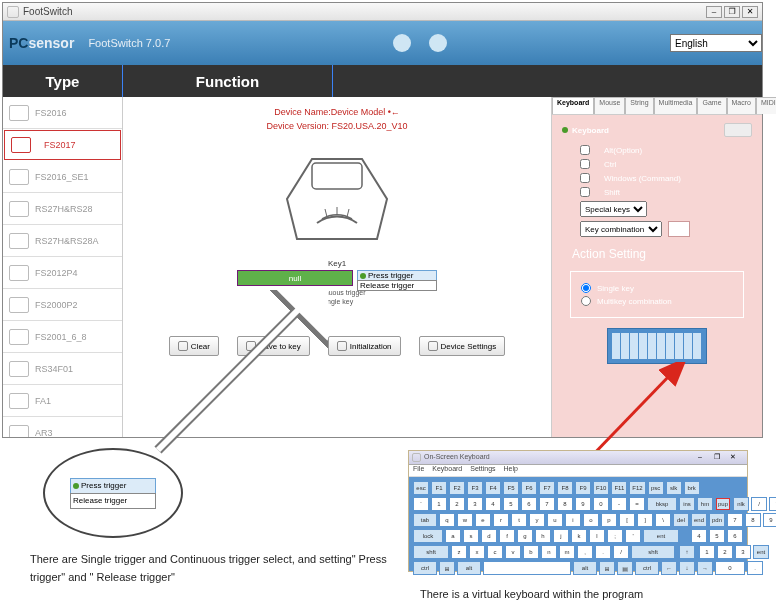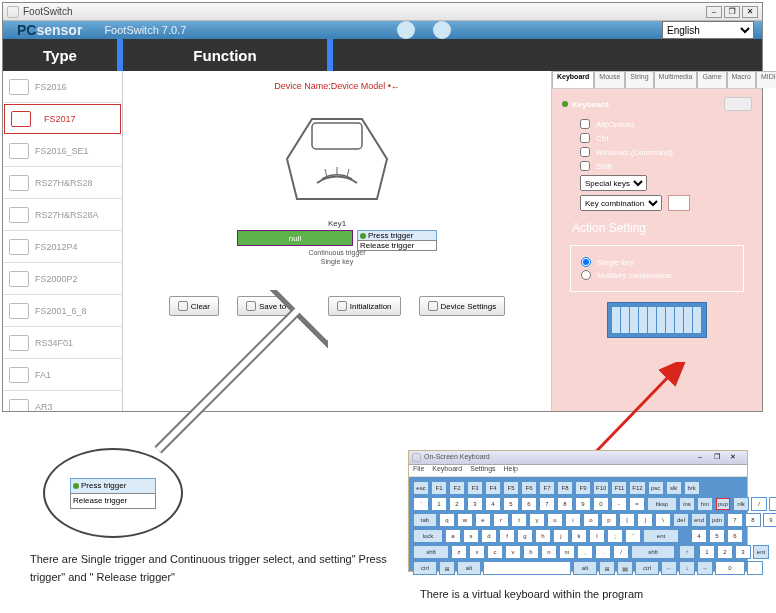--- a/index.html
+++ b/index.html
@@ -4,30 +4,30 @@
 <style>
   * { box-sizing: border-box; margin: 0; padding: 0; font-family: Arial, sans-serif; }
   body { width: 776px; height: 613px; background: #fff; position: relative; font-size: 10px; overflow: hidden; }
 
   .window { border: 1px solid #888; width: 761px; margin: 2px; background:#fff; position: relative; }
   .titlebar { height: 18px; background: linear-gradient(#f8f8f8,#e4e4e4); display:flex; align-items:center; justify-content:space-between; border-bottom:1px solid #bbb; padding:0 4px; }
   .titlebar .tleft { display:flex; gap:4px; align-items:center; color:#444; font-size:10px;}
   .titlebar .tbtns { display:flex; gap:2px;}
   .titlebar .tbtn { width:16px; height:12px; border:1px solid #999; background:#eee; font-size:8px; display:flex;align-items:center;justify-content:center;}
 
-  .bluebar { height: 18px; background: linear-gradient(#6aa9d6,#3b7fb5); display:flex; align-items:center; padding:0 8px; color:#fff; gap:16px;}
+  .bluebar { height: 44px; background: linear-gradient(#6aa9d6,#3b7fb5); display:flex; align-items:center; padding:0 0; color:#fff; gap:8px;}
   .brand { font-weight:bold; font-size:14px; color:#0b3a5b; background:none; padding:0 6px;}
   .brand span.light { color:#e6eef5; }
   .app-title { color:#e6eef5; font-size:11px;}
   .blue-mid { flex:1; display:flex; justify-content:center; gap:18px;}
   .blue-icon { width:18px; height:18px; border-radius:50%; background:#cfe6f4; display:inline-block;}
   .lang-sel { background:#fff; color:#000; font-size:10px; height:18px; width:92px;}
 
   .header-row { display:flex; height:32px; background:#333; color:#fff; }
-  .header-cell { display:flex; align-items:center; justify-content:center; font-weight:bold; font-size:15px; border-right:6px solid #3b82f6;}
+  .header-cell { display:flex; align-items:center; justify-content:center; font-weight:bold; font-size:15px; border-right:1px solid #3b82f6;}
   .hc-type { width:120px;}
   .hc-intro { flex:1;}
   .hc-func { width:210px;}
 
   .body-row { display:flex; height:340px; background:#eee;}
   .sidebar { width:120px; background:#fff; border-right:1px solid #ccc; overflow:hidden;}
   .sb-item { height:32px; border-bottom:1px solid #ddd; display:flex; align-items:center; gap:6px; padding:0 6px; color:#999; font-size:9px; cursor:pointer;}
   .sb-item.sel { color:#c33; border:1px solid #c33; margin:1px; height:30px; border-bottom:1px solid #c33;gap:13px;}
   .sb-icon { width:20px; height:16px; border:1px solid #bbb; border-radius:2px; display:inline-block;}
   .sb-item.sel .sb-icon { border-color:#c33;}
@@ -52,21 +52,21 @@
 
   .funcpanel { width:210px; background:#f7d6d4; position:relative; }
   .tabrow { display:flex; background:#fff; height:18px; border-bottom:1px solid #ccc;}
   .tab { border:1px solid #bbb; border-bottom:none; padding:1px 4px; font-size:7px; color:#666; background:#f6f6f6; cursor:pointer; white-space:nowrap;}
   .tab.act { background:#fff; color:#000; font-weight:bold;}
   .func-body { padding:8px 10px; font-size:8px; color:#fff;}
   .kbhdr { display:flex; align-items:center; justify-content:space-between; margin-bottom:8px;}
   .kbhdr-left { display:flex; gap:4px; align-items:center;}
   .kb-lbl { font-weight:bold; color:#fff;}
   .kb-ic { width:28px; height:14px; background:#eee; border:1px solid #ccc; border-radius:2px;}
-  .chk { display:flex; gap:6px; align-items:center; color:#fff; margin:4px 0 4px 18px; font-size:8px;}
+  .chk { display:flex; gap:14px; align-items:center; color:#fff; margin:4px 0 4px 18px; font-size:8px;}
   .chk input { width:10px; height:10px;}
   .sel-row { margin:4px 0 4px 18px;}
   .sel-row select { font-size:8px; height:16px;}
   .combo-row { display:flex; gap:6px; align-items:center; margin:4px 0 0 18px;}
   .combo-row select { font-size:8px; height:16px;}
   .minibtn { width:22px; height:16px; border:1px solid #c99; background:#fff; font-size:9px; display:flex;align-items:center;justify-content:center; cursor:pointer;}
   .action-box { border:1px solid #fff; margin:10px 8px; padding:8px 10px;}
   .action-title { font-size:12px; color:#fff; margin:10px 0 0 10px;}
   .rad { display:flex; gap:6px; align-items:center; color:#fff; margin:3px 0; font-size:8px;}
   .rad input { width:10px; height:10px;}
@@ -176,20 +176,21 @@
         </div>
       <div class="sb-item">
           <span class="sb-icon"></span>
           <span>AR3</span>
         </div>
     </div>
 
     <div class="center">
       <div class="dev-info">
         <div><span>Device Name:Device Model</span> <span style="color:#c22521;font-weight:bold">•←</span></div>
+        <div>Device Version:  FS20.USA.20_V10</div>
       </div>
       <div class="dev-img">
         <svg viewBox="0 0 140 110">
           <polygon points="30,100 110,100 120,60 95,20 45,20 20,60" fill="#fff" stroke="#666" stroke-width="2"></polygon>
           <rect x="45" y="24" width="50" height="26" rx="4" fill="#fff" stroke="#666" stroke-width="1.5"></rect>
           <path d="M50 84 A34 34 0 0 1 90 84" fill="none" stroke="#666" stroke-width="2"></path>
           <path d="M55 80 A28 28 0 0 1 85 80" fill="none" stroke="#666" stroke-width="1.5"></path>
           <line x1="60" y1="78" x2="58" y2="70" stroke="#666"></line>
             <line x1="70" y1="76" x2="70" y2="68" stroke="#666"></line>
             <line x1="80" y1="78" x2="82" y2="70" stroke="#666"></line>

